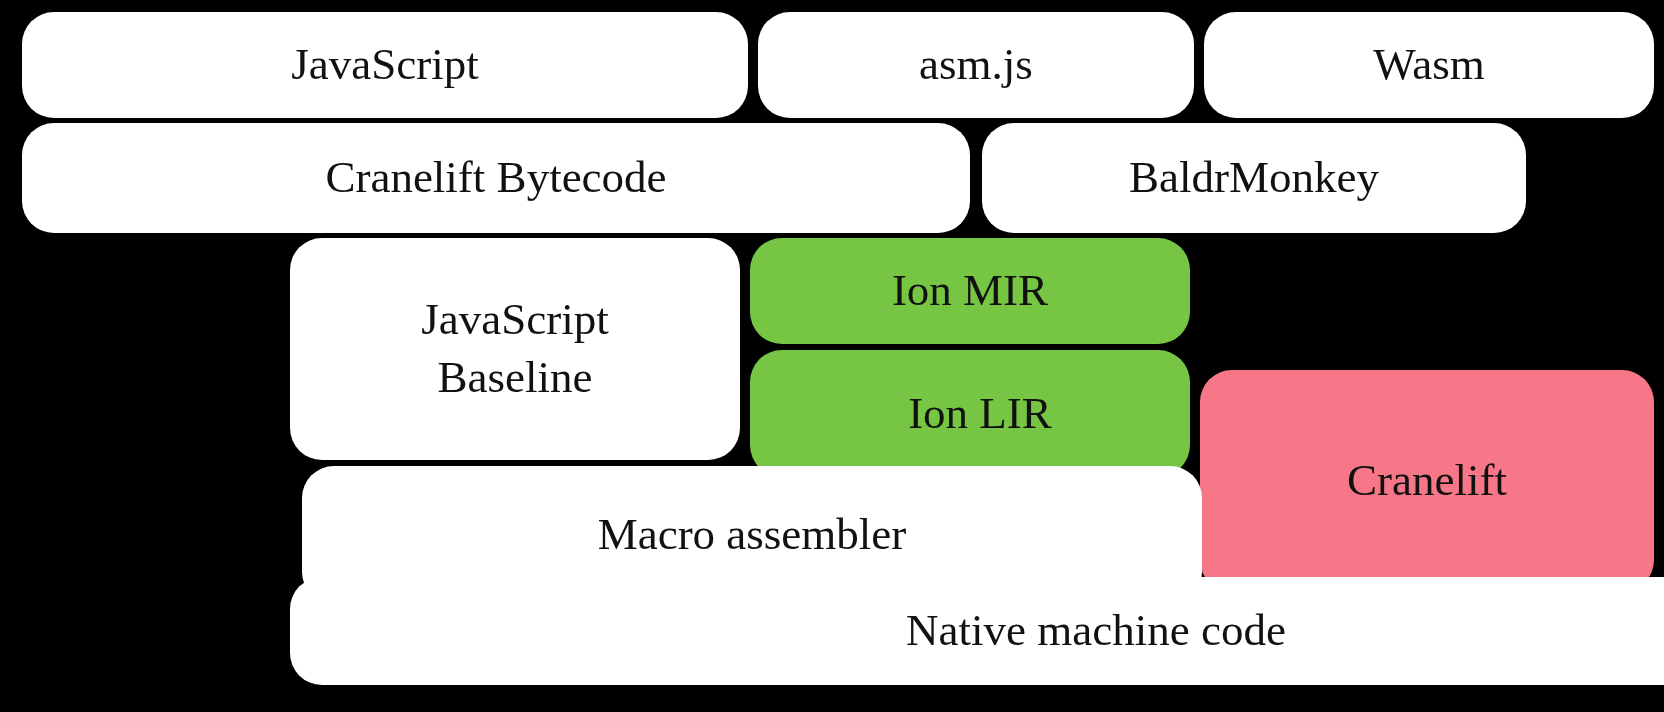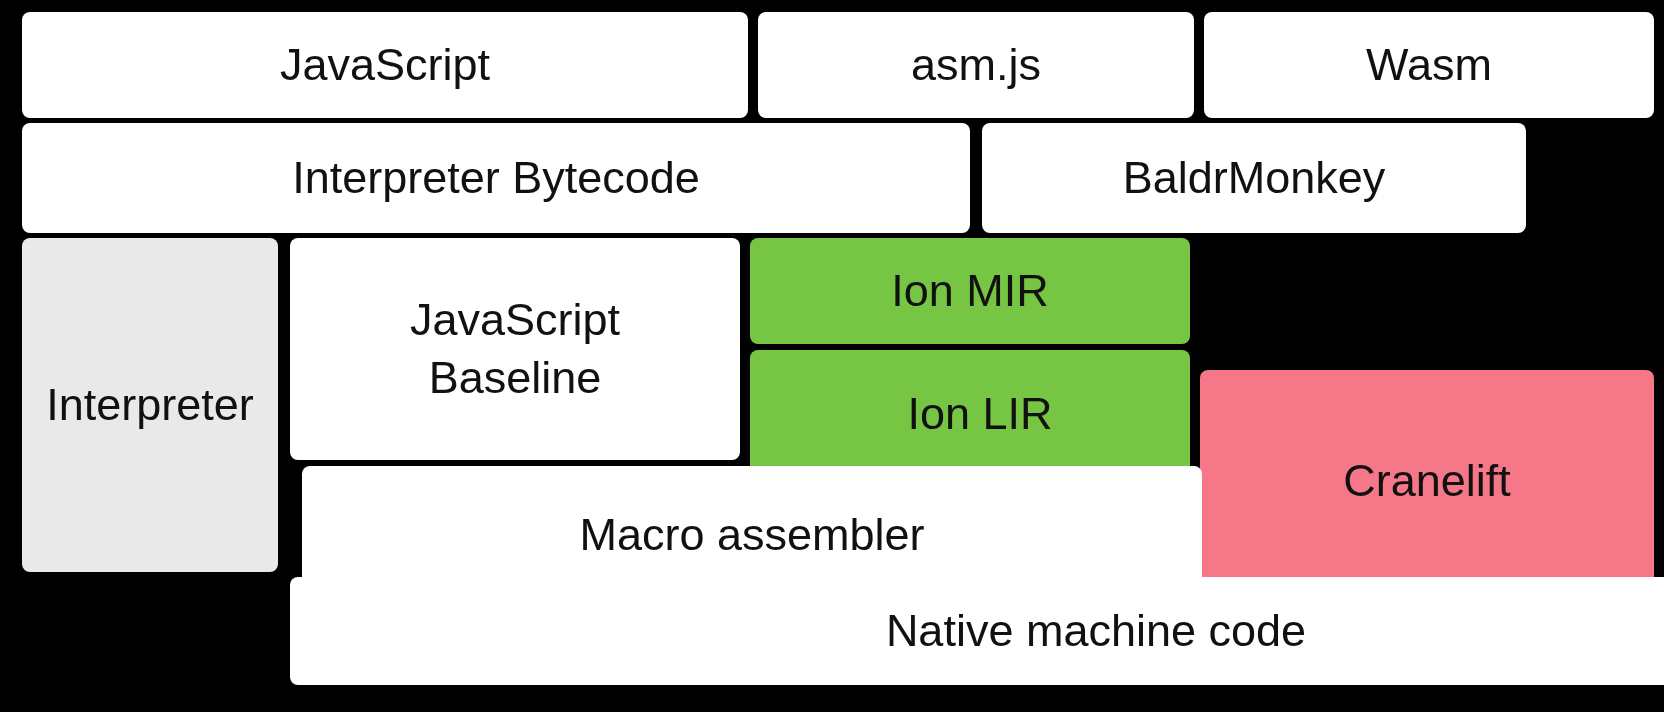--- a/index.html
+++ b/index.html
@@ -14,26 +14,27 @@
     background: var(--c-background, #000000);
     overflow: hidden;
     font-family: "Liberation Sans", "DejaVu Sans", sans-serif;
   }
   .box {
     position: absolute;
     display: flex;
     align-items: center;
     justify-content: center;
     text-align: center;
-    border-radius: 8px;
+    border-radius: 32px;
     font-size: 45px;
     line-height: 1.28;
     color: var(--c-text, #111111);
     white-space: pre-line;
     box-sizing: border-box;
+    font-family: Liberation Serif, serif;
   }
   .white { background: var(--c-box_white, #ffffff); }
   .gray  { background: var(--c-box_gray,  #e9e9e9); }
   .green { background: var(--c-box_green, #76c643); }
   .pink  { background: var(--c-box_pink,  #f67787); margin-top: 20px; }
 
   
   .b-javascript        { left: 22px;   top: 12px;  width: 726px;  height: 106px; }
   .b-asmjs             { left: 758px;  top: 12px;  width: 436px;  height: 106px; }
   .b-wasm              { left: 1204px; top: 12px;  width: 450px;  height: 106px; }
@@ -48,24 +49,23 @@
   .b-native-machine    { left: 290px;  top: 577px; width: 1612px; height: 108px; }
 </style>
 </head>
 <body>
 
 <div id="stage">
   <div class="box white b-javascript">JavaScript</div>
   <div class="box white b-asmjs">asm.js</div>
   <div class="box white b-wasm">Wasm</div>
 
-  <div class="box white b-bytecode">Interpreter Bytecode</div>
+  <div class="box white b-bytecode">Cranelift Bytecode</div>
   <div class="box white b-baldrmonkey">BaldrMonkey</div>
 
-  <div class="box gray b-interpreter">Interpreter</div>
   <div class="box white b-baseline">JavaScript
 Baseline</div>
   <div class="box green b-ion-mir">Ion MIR</div>
   <div class="box green b-ion-lir">Ion LIR</div>
   <div class="box pink b-cranelift">Cranelift</div>
 
   <div class="box white b-macro-assembler">Macro assembler</div>
   <div class="box white b-native-machine">Native machine code</div>
 </div>
 

